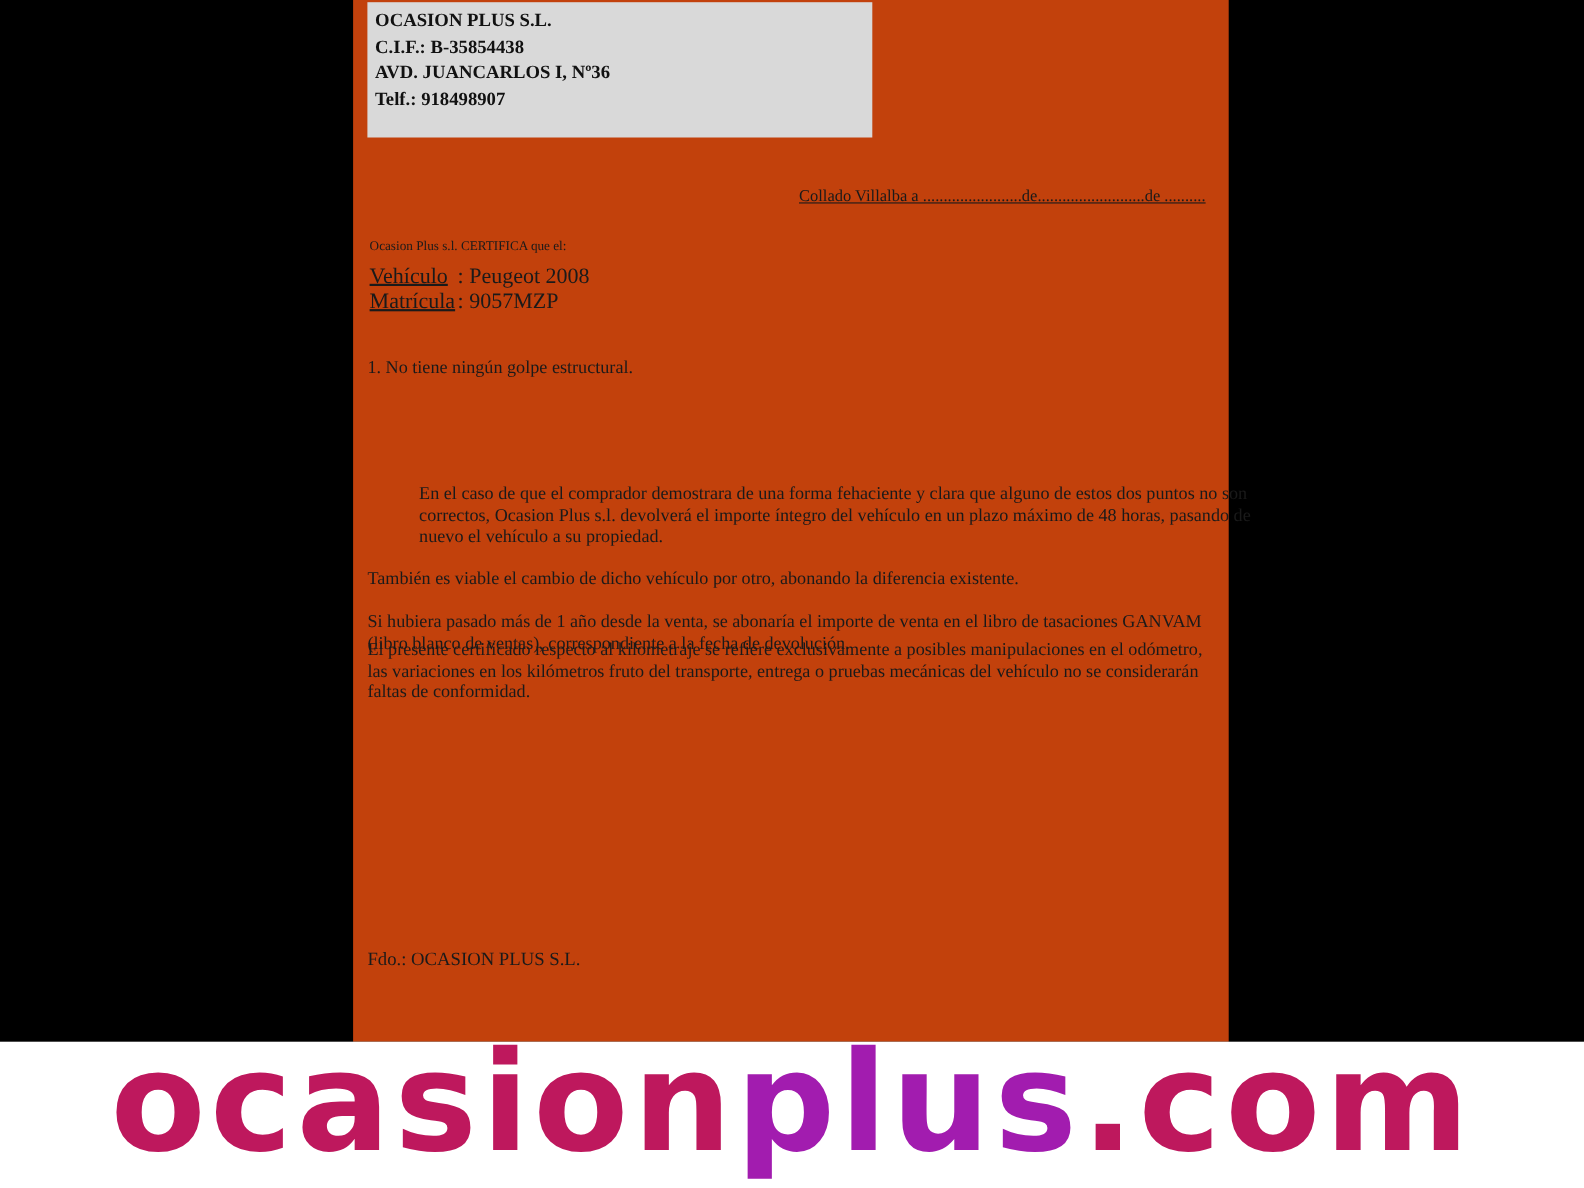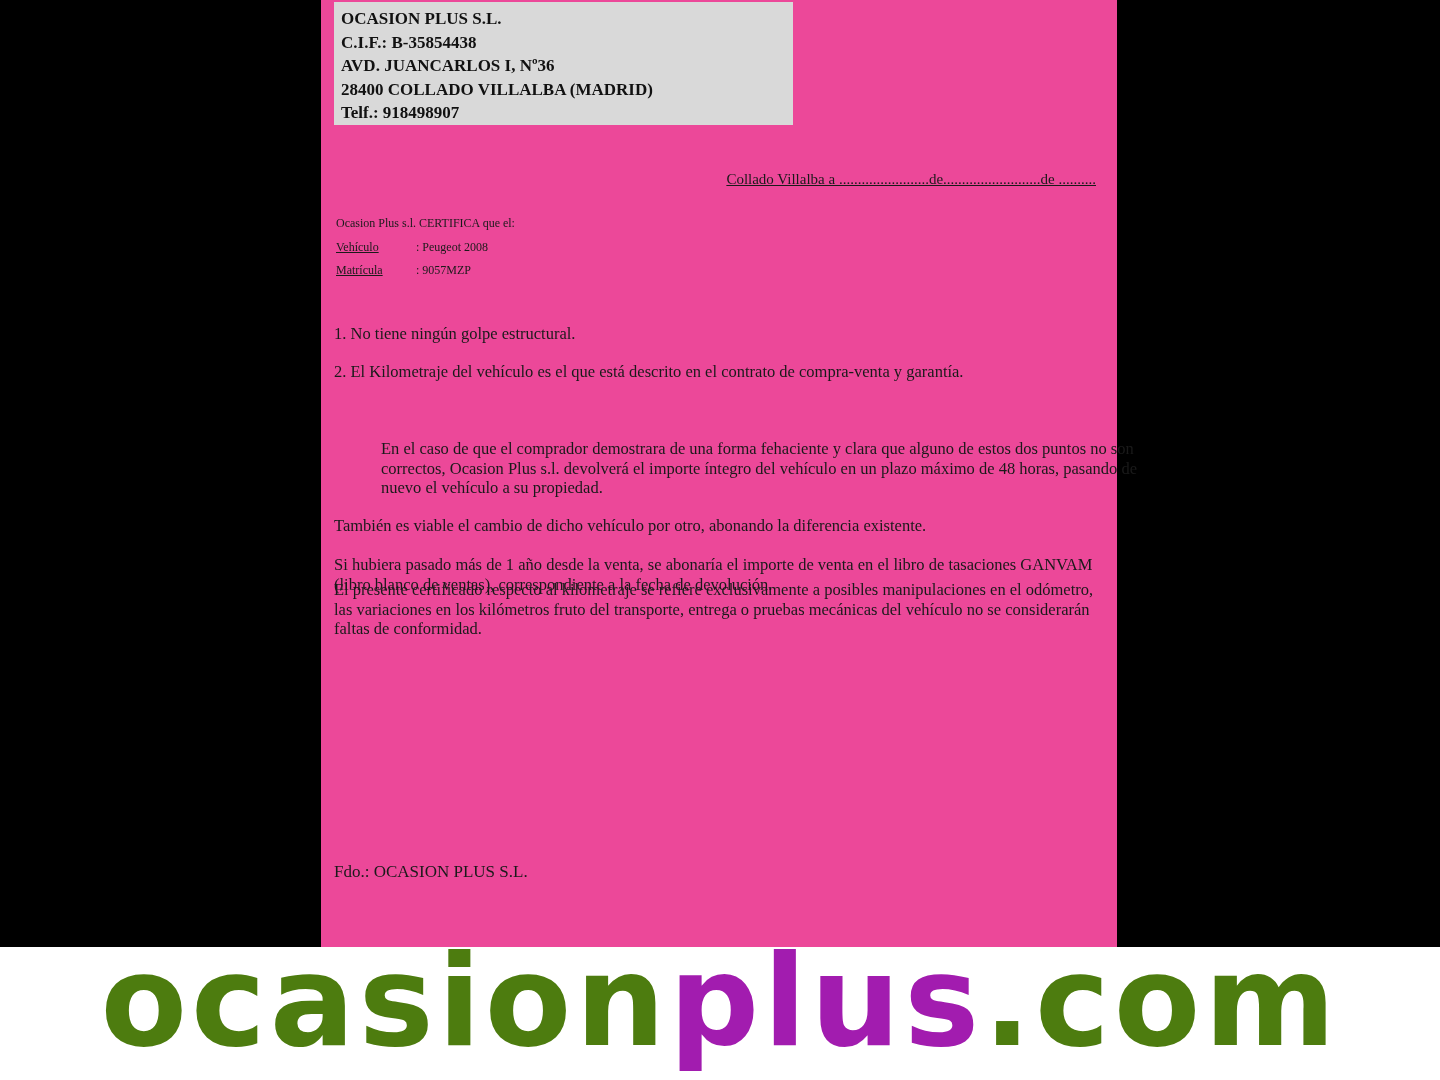--- a/index.html
+++ b/index.html
@@ -17,21 +17,21 @@
     height: 1080px;
     background: #000000;
   }
   
   .document {
     position: absolute;
     left: 321px;
     top: 0;
     width: 796px;
     height: 947px;
-    background: #ec4899;
+    background: #c2410c;
     color: #1a1a1a;
     font-size: 16.5px;
   }
   .doc-content {
     position: absolute;
     left: 13px;
     top: 0;
     width: 762px;
     height: 947px;
   }
@@ -63,21 +63,21 @@
     position: absolute;
     top: 216px;
     left: 2px;
     margin: 0;
     font-size: 12px;
   }
   .field-row {
     position: absolute;
     left: 2px;
     margin: 0;
-    font-size: 12px;
+    font-size: 20px;
   }
   .row-vehicle { top: 240px; }
   .row-plate   { top: 263px; }
   .field-label {
     display: inline-block;
     width: 80px;
     text-decoration: underline;
   }
   .item, .para {
     position: absolute;
@@ -111,49 +111,47 @@
     text-align: center;
   }
   .logo {
     font-family: "DejaVu Sans", sans-serif;
     font-weight: 800;
     font-size: 126px;
     line-height: 109px;
     letter-spacing: 4px;
     white-space: nowrap;
   }
-  .logo .dark { color: #4d7c0f; }
+  .logo .dark { color: #be185d; }
   .logo .blue { color: #a21caf; }
 </style>
 </head>
 <body>
 
 <div class="stage">
 
   <div class="document">
     <div class="doc-content">
 
       <div class="header-box">
         <div>OCASION PLUS S.L.</div>
         <div>C.I.F.: B-35854438</div>
         <div>AVD. JUANCARLOS I, Nº36</div>
-        <div>28400 COLLADO VILLALBA (MADRID)</div>
         <div>Telf.: 918498907</div>
       </div>
 
       <p class="date-line">Collado Villalba a ........................de..........................de ..........</p>
 
       <p class="certify-intro">Ocasion Plus s.l. CERTIFICA que el:</p>
 
       <p class="field-row row-vehicle"><span class="field-label">Vehículo</span><span>: Peugeot 2008</span></p>
 
       <p class="field-row row-plate"><span class="field-label">Matrícula</span><span>: 9057MZP</span></p>
 
       <p class="item item-1">1. No tiene ningún golpe estructural.</p>
-      <p class="item item-2">2. El Kilometraje del vehículo es el que está descrito en el contrato de compra-venta y garantía.</p>
 
       <p class="para para-1">En el caso de que el comprador demostrara de una forma fehaciente y clara que alguno de estos dos puntos no son correctos, Ocasion Plus s.l. devolverá el importe íntegro del vehículo en un plazo máximo de 48 horas, pasando de nuevo el vehículo a su propiedad.</p>
       <p class="para para-2">También es viable el cambio de dicho vehículo por otro, abonando la diferencia existente.</p>
       <p class="para para-3">Si hubiera pasado más de 1 año desde la venta, se abonaría el importe de venta en el libro de tasaciones GANVAM (libro blanco de ventas), correspondiente a la fecha de devolución.</p>
       <p class="para para-4">El presente certificado respecto al kilometraje se refiere exclusivamente a posibles manipulaciones en el odómetro, las variaciones en los kilómetros fruto del transporte, entrega o pruebas mecánicas del vehículo no se considerarán faltas de conformidad.</p>
 
       <p class="signature">Fdo.: OCASION PLUS S.L.</p>
 
     </div>
   </div>

